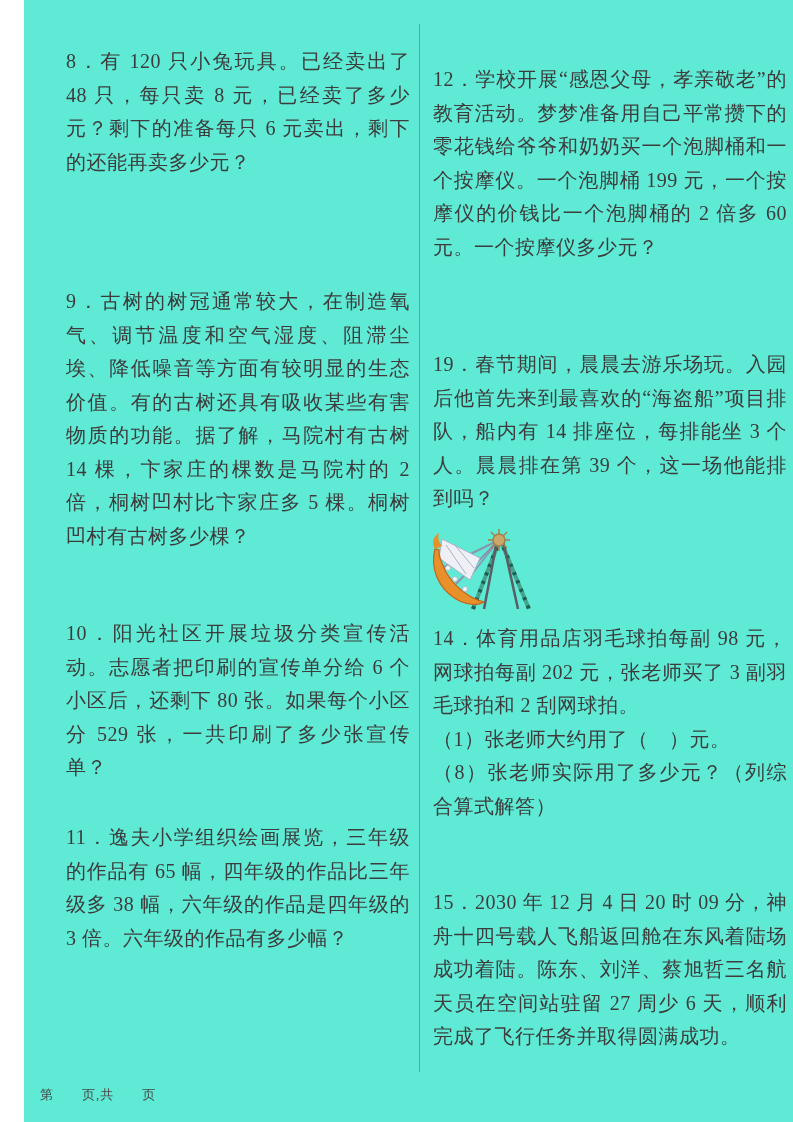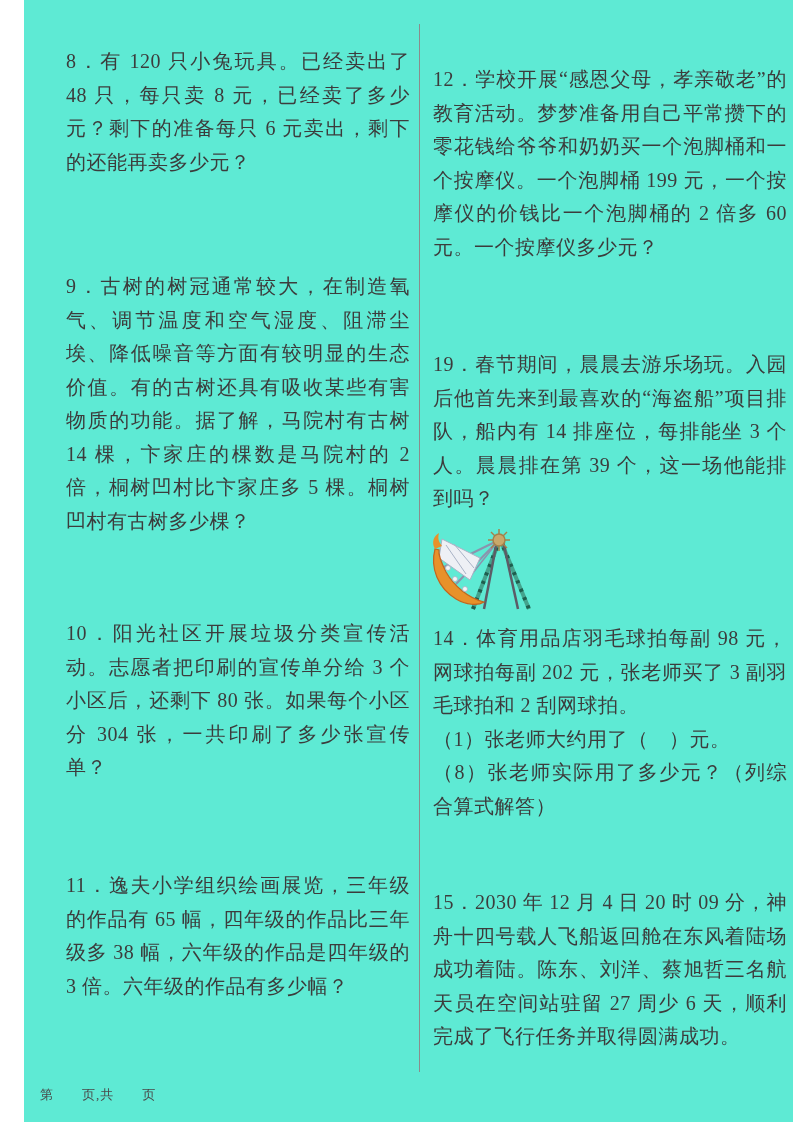--- a/index.html
+++ b/index.html
@@ -24,23 +24,23 @@
   .problem {
     position: absolute;
     font-size: 20px;
     line-height: 33.5px;
     text-align: justify;
     letter-spacing: 0.5px;
   }
   .col-left .problem { left: 42px; width: 344px; }
   .col-right .problem { left: 409px; width: 354px; }
   .p8  { top: 45px; }
-  .p9  { top: 270px; font-family: Liberation Serif, serif; }
+  .p9  { top: 285px; font-family: Liberation Serif, serif; }
   .p10 { top: 617px; }
-  .p11 { top: 869px; }
+  .p11 { top: 821px; }
   .p12 { top: 63px; }
   .p13 { top: 348px; }
   .p14 { top: 622px; }
   .p15 { top: 886px; }
   .part-line { text-align: justify; }
   .ship-illustration {
     position: absolute;
     left: 402px;
     top: 512px;
     width: 125px;
@@ -61,21 +61,21 @@
 </head>
 <body>
 
 <div class="page">
 
   <div class="column-divider"></div>
 
   <div class="col-left">
     <div class="problem p8">8．有 120 只小兔玩具。已经卖出了 48 只，每只卖 8 元，已经卖了多少元？剩下的准备每只 6 元卖出，剩下的还能再卖多少元？</div>
     <div class="problem p9">9．古树的树冠通常较大，在制造氧气、调节温度和空气湿度、阻滞尘埃、降低噪音等方面有较明显的生态价值。有的古树还具有吸收某些有害物质的功能。据了解，马院村有古树 14 棵，卞家庄的棵数是马院村的 2 倍，桐树凹村比卞家庄多 5 棵。桐树凹村有古树多少棵？</div>
-    <div class="problem p10">10．阳光社区开展垃圾分类宣传活动。志愿者把印刷的宣传单分给 3 个小区后，还剩下 80 张。如果每个小区分 304 张，一共印刷了多少张宣传单？</div>
+    <div class="problem p10">10．阳光社区开展垃圾分类宣传活动。志愿者把印刷的宣传单分给 6 个小区后，还剩下 80 张。如果每个小区分 529 张，一共印刷了多少张宣传单？</div>
     <div class="problem p11">11．逸夫小学组织绘画展览，三年级的作品有 65 幅，四年级的作品比三年级多 38 幅，六年级的作品是四年级的 3 倍。六年级的作品有多少幅？</div>
   </div>
 
   <div class="col-right">
     <div class="problem p12">12．学校开展“感恩父母，孝亲敬老”的教育活动。梦梦准备用自己平常攒下的零花钱给爷爷和奶奶买一个泡脚桶和一个按摩仪。一个泡脚桶 199 元，一个按摩仪的价钱比一个泡脚桶的 2 倍多 60 元。一个按摩仪多少元？</div>
     <div class="problem p13">19．春节期间，晨晨去游乐场玩。入园后他首先来到最喜欢的“海盗船”项目排队，船内有 14 排座位，每排能坐 3 个人。晨晨排在第 39 个，这一场他能排到吗？</div>
 
     <div class="problem p14">
       <div class="part-line">14．体育用品店羽毛球拍每副 98 元，网球拍每副 202 元，张老师买了 3 副羽毛球拍和 2 刮网球拍。</div>
       <div class="part-line">（1）张老师大约用了（　）元。</div>

